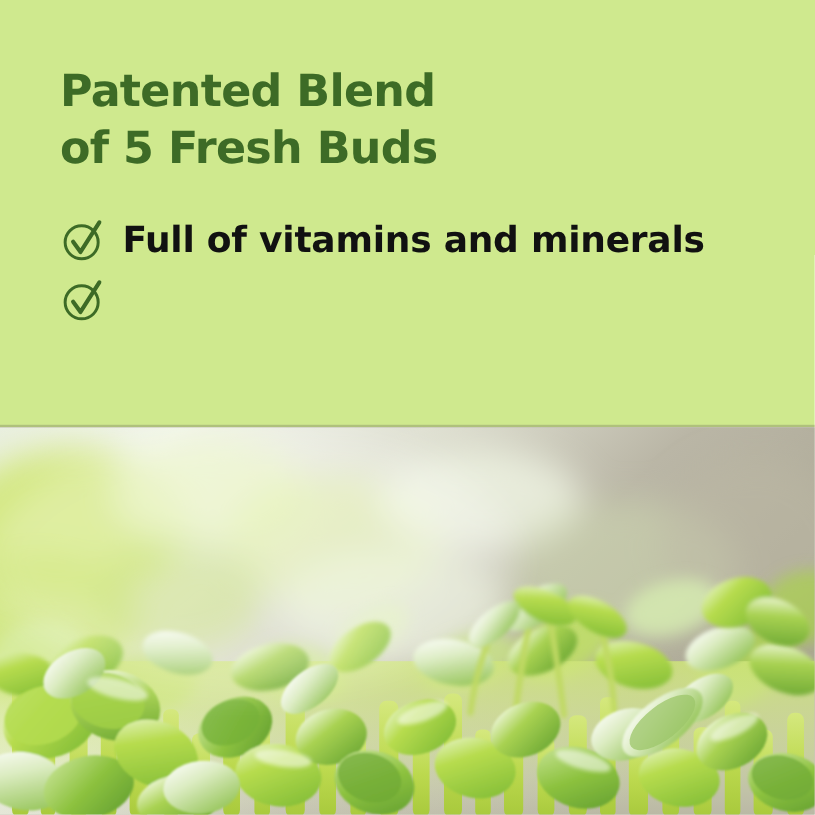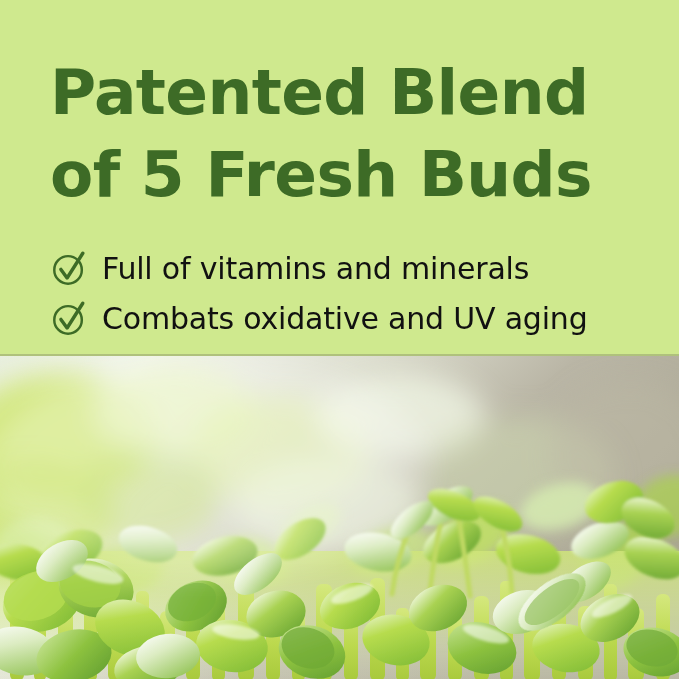--- a/index.html
+++ b/index.html
@@ -27,21 +27,21 @@
   .panel-inner {
     position: absolute;
     left: 50px;
     top: 52px;
     right: 24px;
   }
   .headline {
     color: #3d6b26;
     font-family: "DejaVu Sans", sans-serif;
     font-weight: 700;
-    font-size: 63px;
+    font-size: 37px;
     line-height: 1.30;
     letter-spacing: -0.6px;
     margin: 0;
     white-space: nowrap;
   }
   .headline-line {
     display: block;
   }
 
   .bullets {
@@ -61,21 +61,21 @@
     width: 38px;
     height: 38px;
     margin-right: 14px;
     position: relative;
     top: -1px;
   }
   .check-icon svg { display: block; }
   .bullet-text {
     color: #111111;
     font-family: "DejaVu Sans", sans-serif;
-    font-weight: 400;
+    font-weight: 700;
     font-size: 30px;
     line-height: 1;
     letter-spacing: -0.2px;
     white-space: nowrap;
   }
 
   
   .photo {
     position: absolute;
     left: 0;
@@ -126,21 +126,20 @@
           <span class="bullet-text">Full of vitamins and minerals</span>
         </li>
 
         <li class="bullet">
           <span class="check-icon">
             <svg viewBox="0 0 40 40" width="38" height="38" aria-hidden="true">
               <circle cx="19" cy="22" r="14.5" fill="none" stroke="#3d6b26" stroke-width="2.6"></circle>
               <path d="M11.5 21.5 L18 30.5 L34.5 4.5" fill="none" stroke="#3d6b26" stroke-width="3.6" stroke-linecap="round" stroke-linejoin="round"></path>
             </svg>
           </span>
-          <span class="bullet-text">Combats oxidative and UV aging</span>
         </li>
 
       </ul>
     </div>
   </div>
 
   <div class="panel-edge"></div>
 
   <div class="photo">
     <svg class="photo-svg" viewBox="0 0 679 323" preserveAspectRatio="none" aria-hidden="true">

